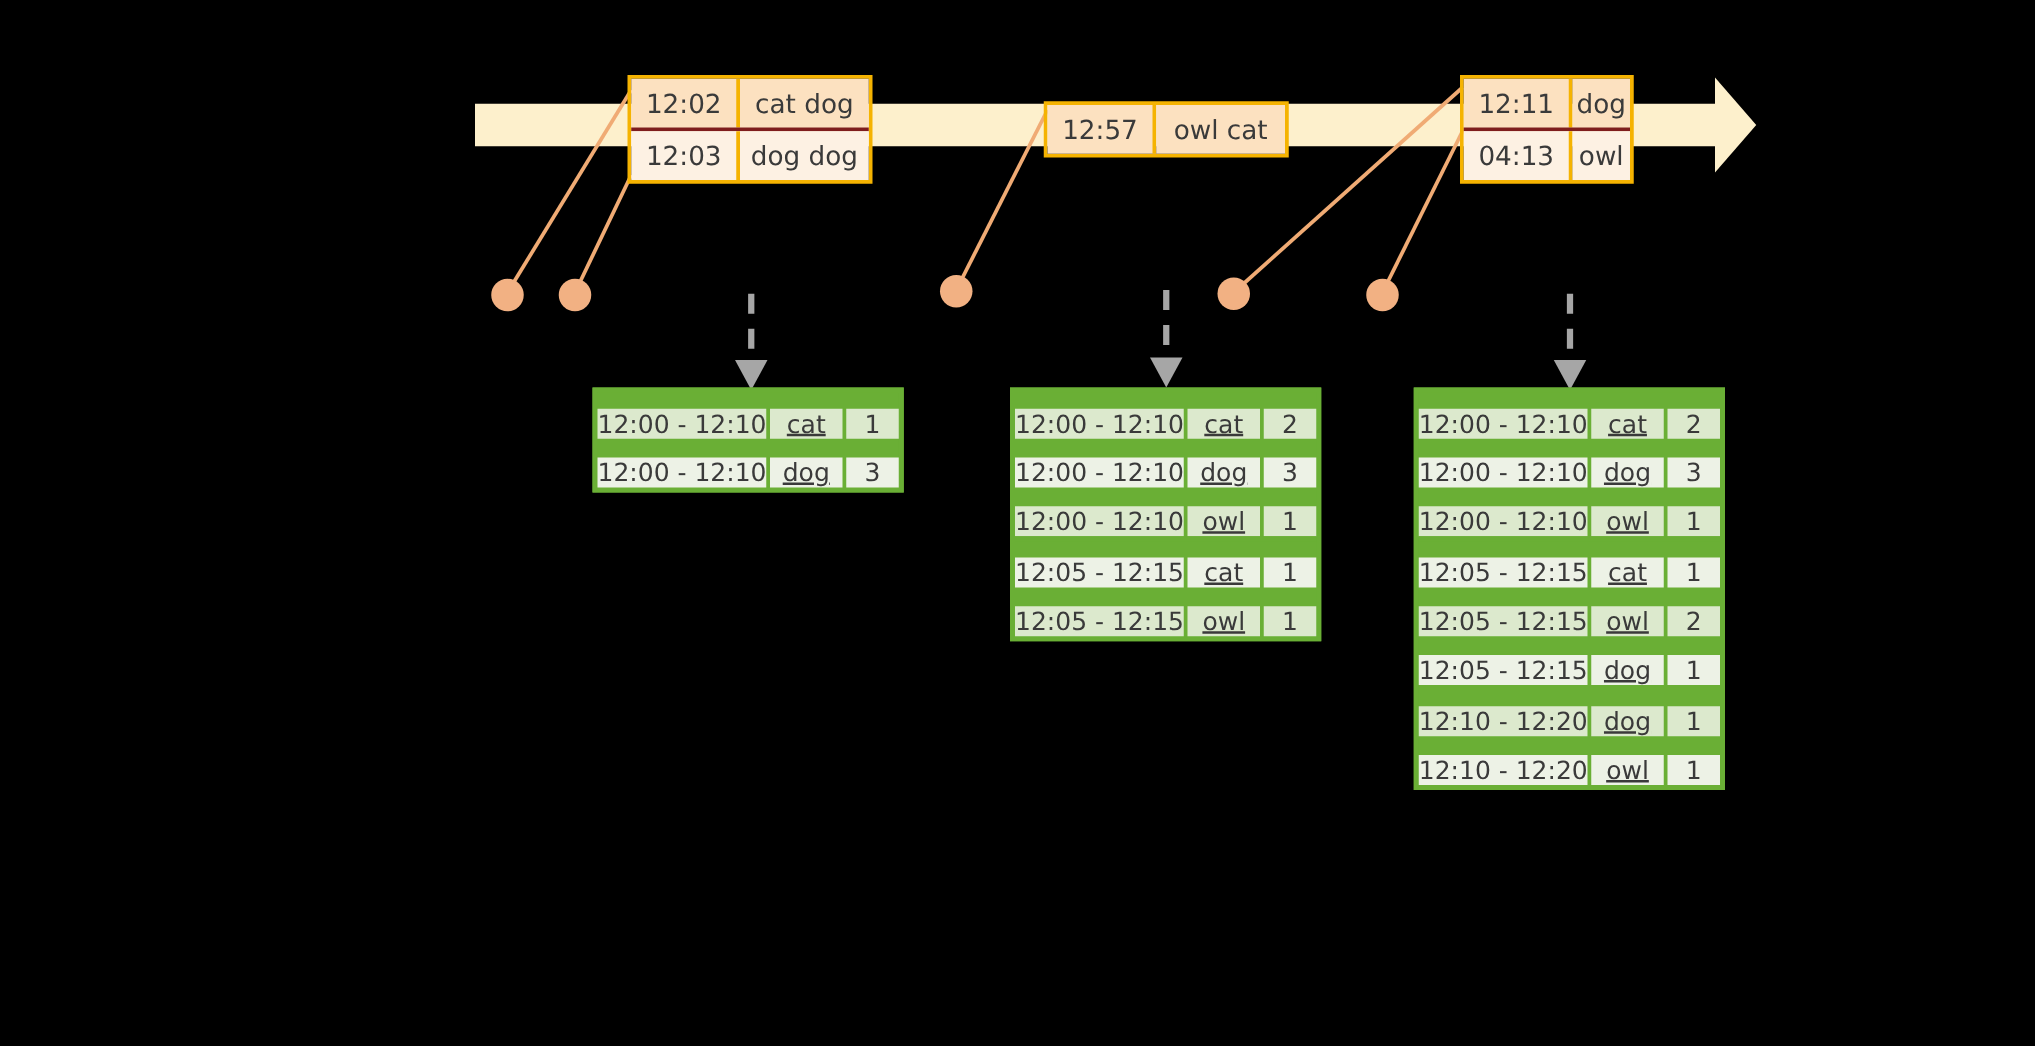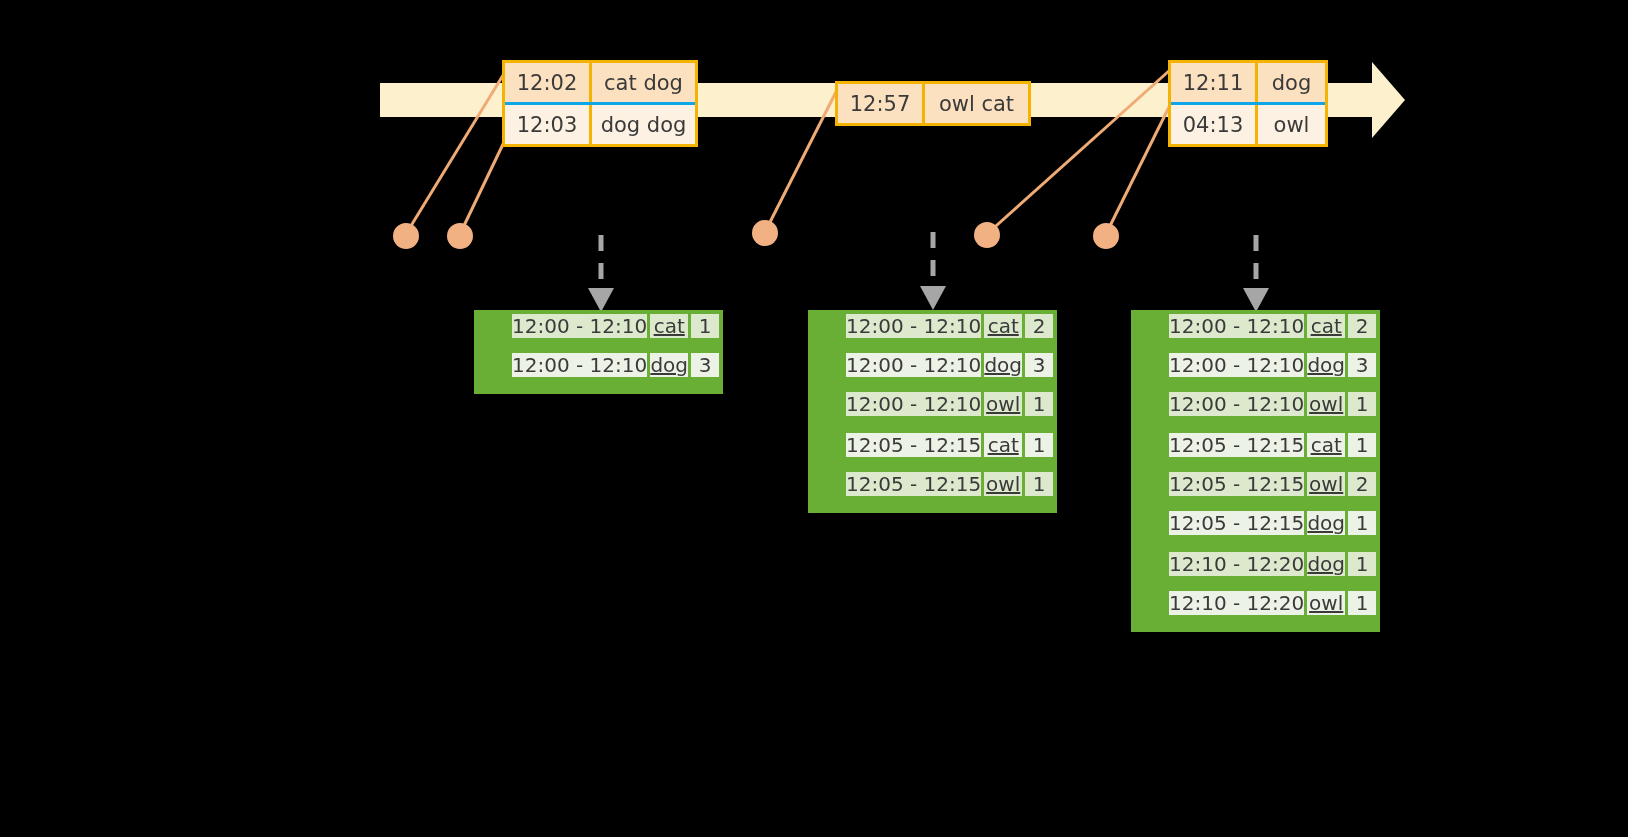--- a/index.html
+++ b/index.html
@@ -7,32 +7,32 @@
     width:1628px;height:837px;position:relative;overflow:hidden;
     font-family:"DejaVu Sans","Liberation Sans",sans-serif;
   }
   #stage{position:absolute;inset:0;padding-left:28px;}
   svg.layer{position:absolute;left:0;top:0;width:1628px;height:837px;pointer-events:none;}
 
   
   .evt-group{position:absolute;border:3px solid #f5b301;box-sizing:border-box;
              display:flex;flex-direction:column;}
   .evt-row{display:flex;align-items:stretch;height:39px;}
-  .evt-row + .evt-row{border-top:3px solid #0ea5e9;}
+  .evt-row + .evt-row{border-top:3px solid #7f1d1d;}
   .evt-row.dark .cell{background:#fce1c0;}
   .evt-row.light .cell{background:#fdf1e3;}
   .evt-row .cell{display:flex;align-items:center;justify-content:center;
                  color:#3a3a3a;font-size:21px;white-space:nowrap;}
   .evt-row .cell.time{width:84px;border-right:3px solid #f5b301;}
   .evt-row .cell.val{flex:1;}
 
   
   .res-table{position:absolute;border:4px solid #6aaf35;box-sizing:border-box;
              background:#6aaf35;display:flex;flex-direction:column;}
-  .res-row{display:flex;height:37px;align-items:flex-start;margin-left:34px;}
+  .res-row{display:flex;height:37px;align-items:flex-end;}
   .res-row + .res-row{margin-top:2px;}
   .res-row.dark .c{background:#dce9cd;}
   .res-row.light .c{background:#edf2e6;}
   .res-row .c{display:flex;align-items:center;justify-content:center;
               color:#3a3a3a;font-size:20px;white-space:nowrap;}
   .res-row .c.win{flex:1;}
   .res-row .c.key{width:60px;margin-left:3px;text-decoration:underline;}
   .res-row .c.cnt{width:44px;margin-left:3px;}
   .grp-sep{height:4px;background:#6aaf35;}
 </style>
@@ -87,21 +87,21 @@
     </div>
   </div>
 
   <div class="evt-group" style="left:835px;top:81px;width:196px;">
     <div class="evt-row dark">
       <div class="cell time">12:57</div>
       <div class="cell val">owl cat</div>
     </div>
   </div>
 
-  <div class="evt-group" style="left:1168px;top:60px;width:160px;">
+  <div class="evt-group" style="left:1168px;top:60px;width:139px;">
     <div class="evt-row dark">
       <div class="cell time">12:11</div>
       <div class="cell val">dog</div>
     </div>
     <div class="evt-row light">
       <div class="cell time">04:13</div>
       <div class="cell val">owl</div>
     </div>
   </div>
 

